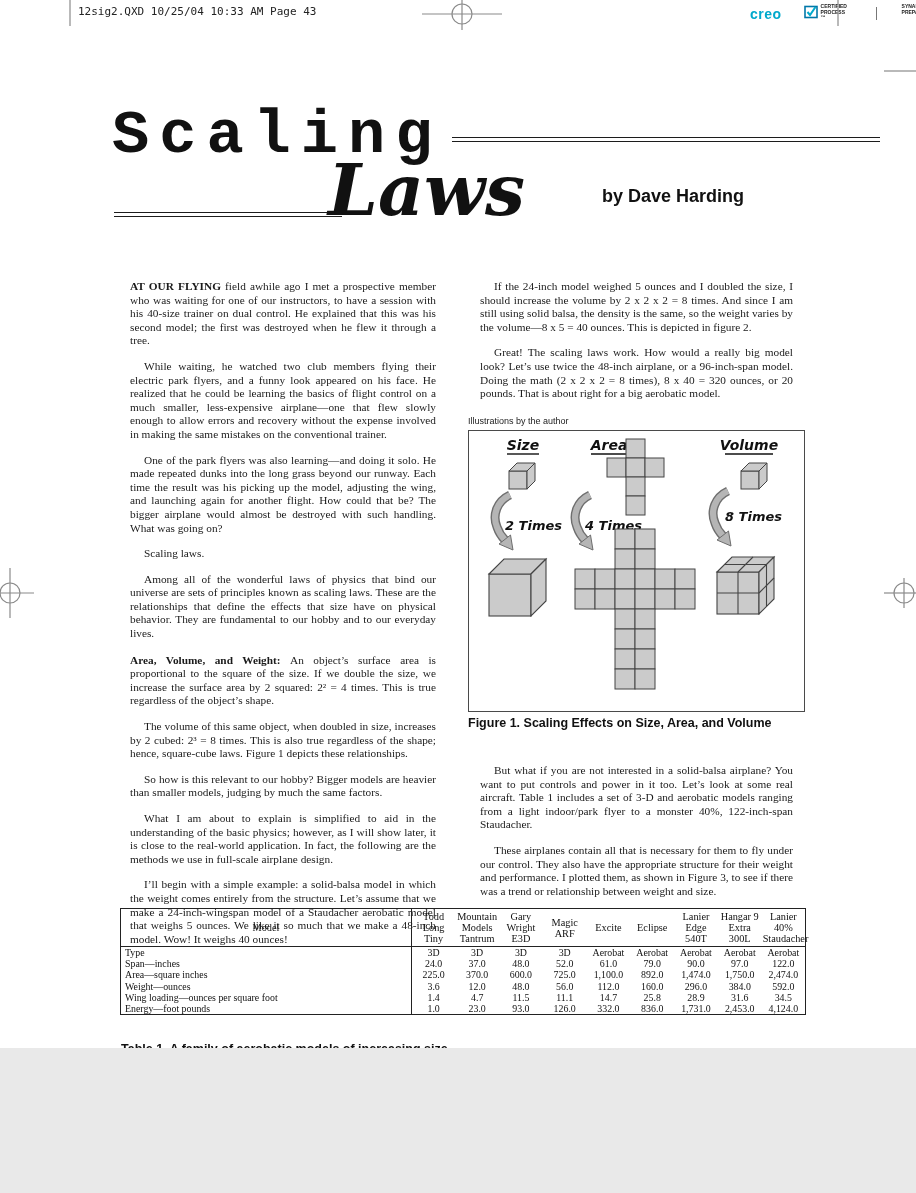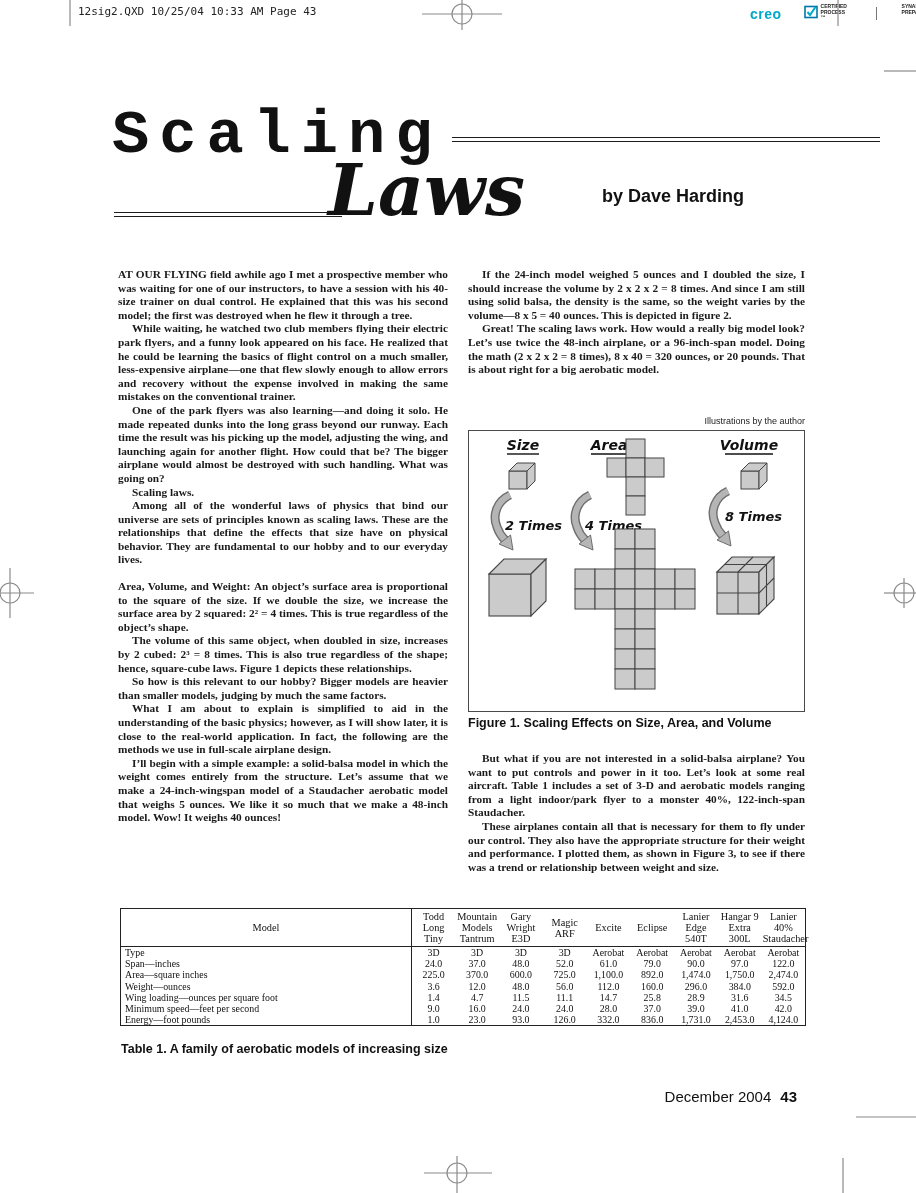--- a/index.html
+++ b/index.html
@@ -1,16 +1,16 @@
 <!DOCTYPE html>
 <html><head>
 <meta charset="utf-8">
 <style>
   html,body{margin:0;padding:0;background:#e9e9e9;}
-  .page{position:relative;width:916px;height:1193px;background:#ffffff;overflow:hidden;
+  .page{position:relative;width:916px;height:1048px;background:#ffffff;overflow:hidden;
         font-family:"Liberation Serif", serif;color:#1a1a1a;}
   .abs{position:absolute;}
 
   
   .slug{left:78px;top:5px;font-family:"DejaVu Sans Mono", monospace;font-size:11px;color:#222;}
 
   
   .press{left:750px;top:4px;display:flex;align-items:flex-start;gap:22px;}
   .creo{font-family:"Liberation Sans", sans-serif;font-weight:bold;font-size:14px;color:#00a9cc;
         letter-spacing:.5px;margin-top:2px;}
@@ -28,24 +28,24 @@
   .title-script{left:328px;top:148px;font-family:"DejaVu Serif", serif;font-style:italic;
                 font-weight:bold;font-size:71px;color:#111;}
   .byline{left:602px;top:186px;font-family:"Liberation Sans", sans-serif;font-weight:bold;
           font-size:18px;color:#111;}
 
   
   .col{font-size:11.3px;line-height:13.6px;text-align:justify;}
   .col-left{left:118px;top:268px;width:330px;}
   .col-right-top{left:468px;top:268px;width:337px;}
   .col-right-bottom{left:468px;top:752px;width:337px;}
-  .para{margin:0;text-indent:14px;font-weight:bold;}
+  .para{margin:12px;text-indent:14px;}
   .para.noindent{text-indent:0;}
   .para.space{margin-top:13px;}
-  .credit{left:468px;top:416px;width:337px;text-align:right;
+  .credit{left:468px;top:416px;width:337px;text-align:left;
           font-family:"Liberation Sans", sans-serif;font-size:9px;color:#222;}
 
   
   .figbox{left:468px;top:430px;width:337px;height:282px;border:1.6px solid #4a4a4a;box-sizing:border-box;}
   .figcaption{left:468px;top:716px;width:337px;font-family:"Liberation Sans", sans-serif;
               font-weight:bold;font-size:12.5px;color:#111;}
   .figtext{font-family:"DejaVu Sans", sans-serif;font-style:italic;font-weight:bold;fill:#111;}
 
   
   .t1{left:120px;top:908px;width:686px;border-collapse:collapse;table-layout:fixed;
@@ -287,32 +287,20 @@
           <td class="datacell">4.7</td>
           <td class="datacell">11.5</td>
           <td class="datacell">11.1</td>
           <td class="datacell">14.7</td>
           <td class="datacell">25.8</td>
           <td class="datacell">28.9</td>
           <td class="datacell">31.6</td>
           <td class="datacell">34.5</td>
         </tr>
         <tr>
-          <td class="rowlabel">Minimum speed—feet per second</td>
-          <td class="datacell">9.0</td>
-          <td class="datacell">16.0</td>
-          <td class="datacell">24.0</td>
-          <td class="datacell">24.0</td>
-          <td class="datacell">28.0</td>
-          <td class="datacell">37.0</td>
-          <td class="datacell">39.0</td>
-          <td class="datacell">41.0</td>
-          <td class="datacell">42.0</td>
-        </tr>
-        <tr>
           <td class="rowlabel">Energy—foot pounds</td>
           <td class="datacell">1.0</td>
           <td class="datacell">23.0</td>
           <td class="datacell">93.0</td>
           <td class="datacell">126.0</td>
           <td class="datacell">332.0</td>
           <td class="datacell">836.0</td>
           <td class="datacell">1,731.0</td>
           <td class="datacell">2,453.0</td>
           <td class="datacell">4,124.0</td>

